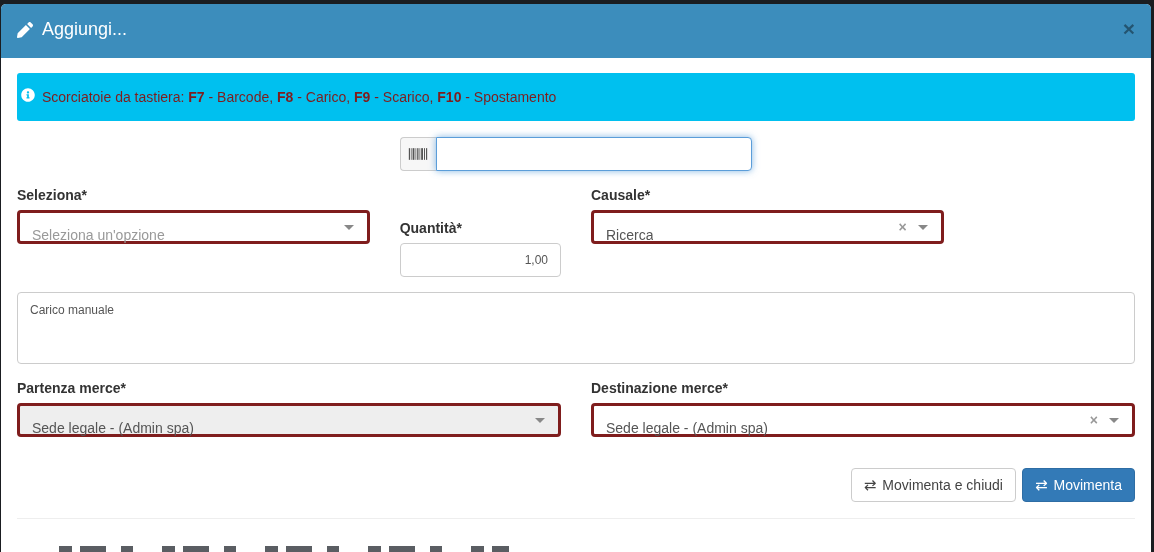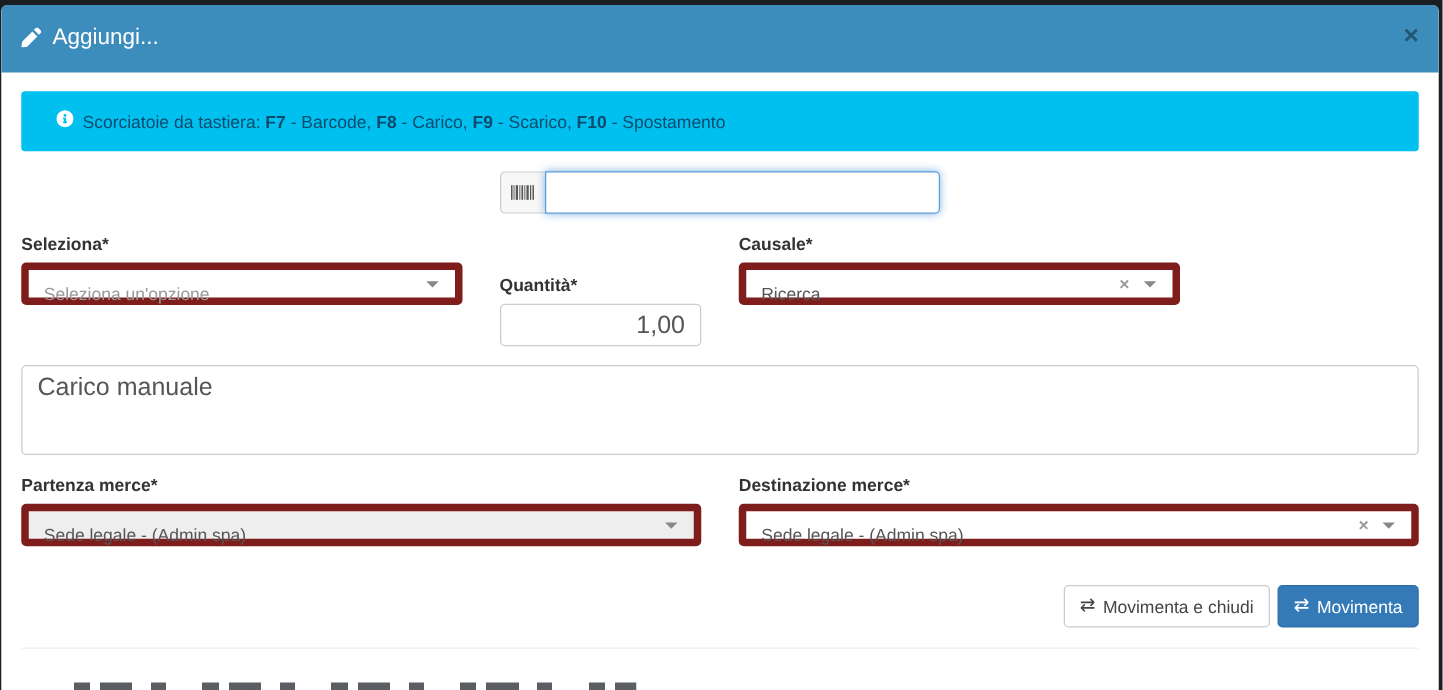--- a/index.html
+++ b/index.html
@@ -30,23 +30,23 @@
     position:absolute; right:16px; top:14px;
     background:none; border:none;
     font-size:21px; font-weight:700; line-height:1;
     color:#000; opacity:.4; text-shadow:0 1px 0 #fff0;
     cursor:pointer;
   }
   
   .modal-body { padding:15px 16px; position:relative; height:494px; }
   .alert-info {
     background:#00c0ef;
-    color:#0c4a6e;
+    color:#7f1d1d;
     border-radius:3px;
-    padding:14px 28px;
+    padding:14px 4px;
     margin-bottom:16px;
     display:flex; align-items:center; gap:7px;
     line-height:20px;
   }
   .alert-info .b { font-weight:700; }
   .alert-info svg { flex:0 0 auto; }
   .alert-text { white-space:pre-wrap; }
 
   .row { display:flex; margin:0 -15px; }
   .col { padding:0 15px; }
@@ -56,21 +56,21 @@
   .offset-4 { margin-left:33.3333%; }
   .form-group { margin-bottom:15px; }
   label.ctrl-label {
     display:block; font-weight:700; color:#333;
     margin-bottom:6px; line-height:18px;
   }
   
   .form-control {
     display:block; width:100%; height:34px;
     border:1px solid #ccc; border-radius:4px;
-    padding:6px 12px; font-size:20px; color:#555;
+    padding:6px 12px; font-size:12px; color:#555;
     font-family:inherit; background:#fff; outline:none;
   }
   .input-group { display:flex; width:100%; }
   .input-group-addon {
     background:#f7f7f7; border:1px solid #ccc; border-right:none;
     border-radius:4px 0 0 4px;
     width:41px; display:flex; align-items:center; justify-content:center;
     color:#555;
   }
   .input-group .form-control { border-radius:0 4px 4px 0; }
@@ -78,21 +78,21 @@
     border-color:#5b9dd9 !important;
     box-shadow:0 0 7px rgba(91,157,217,.75);
   }
   .ta-right { text-align:right; }
   .ta-center { text-align:center; }
   textarea.form-control { height:72px; resize:none; line-height:19px; padding-top:8px; }
 
   
   .sel {
     position:relative; height:34px;
-    border:6px solid #7f1d1d; border-radius:4px;
+    border:3px solid #7f1d1d; border-radius:4px;
     background:#fff;
     display:flex; align-items:center;
     padding:16px 52px 0 12px;
     color:#555; cursor:pointer;
   }
   .sel.no-clear { padding-right:30px; }
   .sel .placeholder { color:#999; }
   .sel.disabled { background:#eee; cursor:default; }
   .sel .sel-text { overflow:hidden; white-space:nowrap; text-overflow:ellipsis; }
   .sel .clear {

